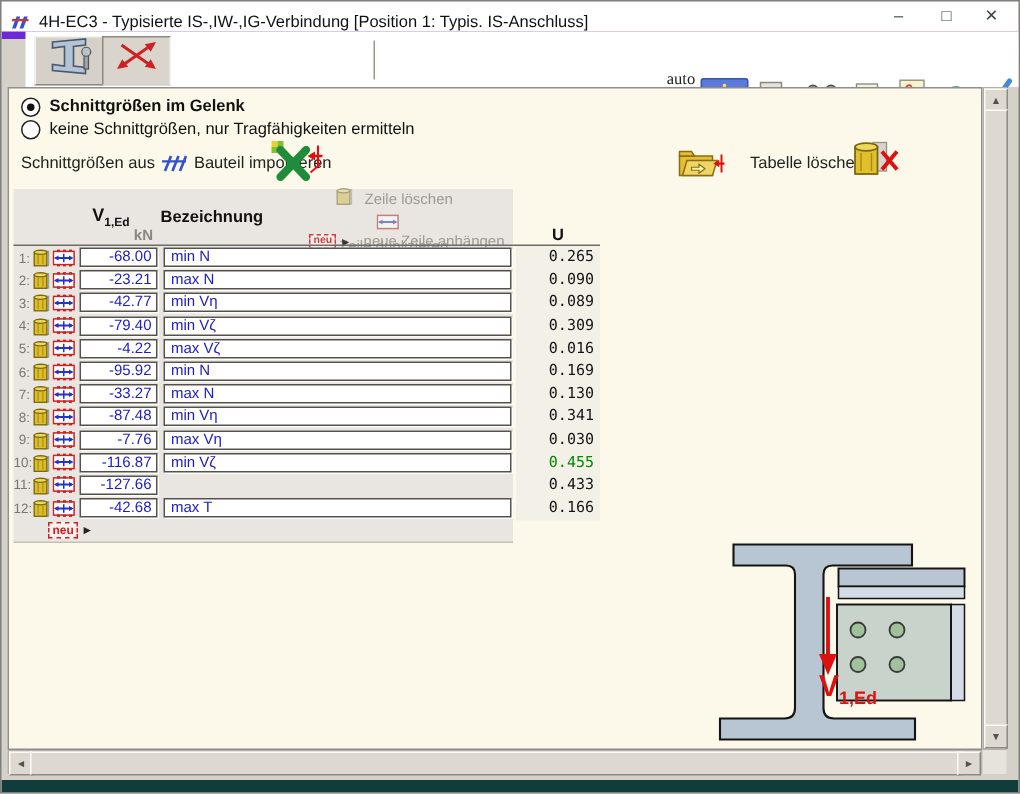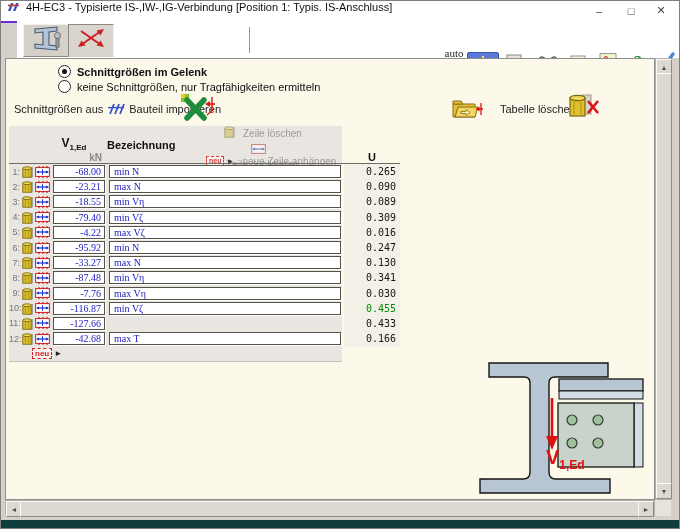--- a/index.html
+++ b/index.html
@@ -1,19 +1,19 @@
 <!DOCTYPE html>
 <html><head>
 <meta charset="utf-8">
 <style>
   html,body{margin:0;padding:0;background:#9aa0a0;font-family:"Liberation Sans",sans-serif;}
   #window{position:relative;width:678px;height:527px;border:1px solid #7f7f7f;background:#d5d1c9;overflow:hidden;}
 
   
-  #titlebar{position:absolute;left:0;top:0;width:100%;height:20px;background:#ffffff;border-bottom:2px solid #6d28d9;display:flex;align-items:flex-start;}
+  #titlebar{position:absolute;left:0;top:0;width:100%;height:20px;background:#ffffff;border-bottom:5px solid #6d28d9;display:flex;align-items:flex-end;}
   #titlebar .app-icon{margin-left:5px;display:inline-flex;}
   #titlebar .title{margin-left:6px;font-size:11px;color:#111;white-space:nowrap;}
   .winbtn{position:absolute;top:1px;width:20px;height:17px;display:flex;align-items:center;justify-content:center;font-size:11px;color:#444;}
   #btn-min{left:588px;} #btn-max{left:620px;} #btn-close{left:650px;}
 
   
   #toolbar{position:absolute;left:16px;top:20px;width:100%;height:37px;background:#ffffff;text-align:center;}
   .tab{position:absolute;top:3px;width:44px;height:31px;background:#d5d1c9;border:1px solid;border-color:#f4f2ee #8e8a82 #8e8a82 #f4f2ee;display:flex;align-items:center;justify-content:center;}
   #tab-forces{border-color:#8e8a82 #f4f2ee #d5d1c9 #8e8a82;background:#d9d5cd;}
   #tab-beam{left:6px;} #tab-forces{left:51px;}
@@ -26,21 +26,21 @@
   .auto-str{width:14px;height:13px;border:1px solid #8d897f;background:repeating-linear-gradient(90deg,#9a978e 0 2px,#eceae4 2px 4px);}
   #tb-ec{left:450px;top:31px;width:30px;height:24px;background:#5b79d8;border:1px solid #3a55a8;border-radius:2px;}
   #tb-copy{left:488px;top:32px;} #tb-find{left:518px;top:33px;} #tb-print{left:548px;top:33px;}
   #tb-preview{left:580px;top:31px;} #tb-help{left:610px;top:29px;width:22px;height:26px;} #tb-ok{left:634px;top:30px;}
   .help-q{font-family:"Liberation Serif",serif;font-size:18px;font-weight:bold;color:#1c8a3c;}
 
   
   #content{position:absolute;left:4px;top:57px;width:648px;height:440px;background:#fcf8ea;border:1px solid #8f8f8f;}
   .abs{position:absolute;}
 
-  .radio-row{position:absolute;left:8px;display:flex;align-items:center;height:13px;margin-left:44px;}
+  .radio-row{position:absolute;left:8px;display:flex;height:13px;}
   .radio{width:11px;height:11px;border:1px solid #222;border-radius:50%;background:#fff;display:inline-flex;align-items:center;justify-content:center;}
   .radio .dot{width:5px;height:5px;border-radius:50%;background:transparent;}
   .radio.sel .dot{background:#111;}
   .radio-label{margin-left:6px;font-size:11px;color:#111;}
   #radio-0{top:6px;} #radio-0 .radio-label{font-weight:bold;}
   #radio-1{top:21px;}
 
   .imp-label{position:absolute;font-size:11px;color:#222;top:44px;display:flex;align-items:center;white-space:nowrap;}
   .icon-btn{position:absolute;display:inline-flex;}
 
@@ -57,21 +57,21 @@
   .leg-item .leg-label{font-size:10px;color:#9a9a94;margin-left:8px;}
   #leg-0{left:218px;top:68px;} #leg-1{left:212px;top:82px;flex-direction:column;} #leg-2{left:200px;top:96px;}
   .dim{opacity:.55;filter:grayscale(.3);}
   .dim2{opacity:.85;}
 
   
   #rows{position:absolute;left:3px;top:104px;width:391px;border-top:1px solid #6f6b64;}
   .trow{height:15.2px;display:flex;align-items:center;}
   .rnum{width:11px;font-size:9px;color:#7a766f;text-align:right;flex:none;}
   .ricon{margin-left:2px;flex:none;display:inline-flex;}
-  .field{background:#fff;border:1px solid #55524c;box-shadow:1px 1px 0 rgba(255,255,255,.9);height:11px;line-height:11px;font-family:Liberation Serif, serif;font-size:10px;color:#2020c0;flex:none;}
+  .field{background:#fff;border:1px solid #55524c;box-shadow:1px 1px 0 rgba(255,255,255,.9);height:11px;line-height:11px;font-family:Liberation Sans, sans-serif;font-size:10px;color:#2020c0;flex:none;}
   .fval{margin-left:3px;width:47px;text-align:right;padding-right:3px;}
   .fdesc{margin-left:4px;width:226px;padding-left:4px;}
   .ucell{margin-left:auto;width:50px;text-align:right;padding-right:4px;font-family:"DejaVu Sans Mono",monospace;font-size:10px;color:#141414;flex:none;}
   .u-hi{color:#008a00;}
 
   .neu-btn{position:absolute;left:26px;top:289px;display:inline-flex;align-items:center;}
   .neu-box{border:1px dashed #cc2222;color:#cc2222;font-size:8px;font-weight:bold;line-height:9px;padding:0 2px;background:#fdf2f0;}
   .neu-arrow{font-size:8px;color:#222;margin-left:2px;}
   .neu-mini .neu-box{font-size:7px;line-height:8px;}
 
@@ -392,21 +392,21 @@
               <rect x="11" y="0.4" width="2" height="1.6" fill="#cc2222"></rect>
             <rect x="3" y="10" width="2" height="1.6" fill="#cc2222"></rect>
               <rect x="7" y="10" width="2" height="1.6" fill="#cc2222"></rect>
               <rect x="11" y="10" width="2" height="1.6" fill="#cc2222"></rect>
             <line x1="2" y1="6" x2="13" y2="6" stroke="#2233cc" stroke-width="1.2"></line>
             <polygon points="1,6 4,4.4 4,7.6" fill="#2233cc"></polygon>
               <polygon points="14,6 11,4.4 11,7.6" fill="#2233cc"></polygon>
             <line x1="7.5" y1="3.2" x2="7.5" y2="8.8" stroke="#2233cc" stroke-width="1"></line>
           </svg>
         </span>
-        <span class="field fval">-18.55</span>
+        <span class="field fval">-42.77</span>
         <span class="field fdesc">min Vη</span>
         <span class="ucell">0.089</span>
       </div>
 
       <div class="trow">
         <span class="rnum">4:</span>
         <span class="ricon">
           <svg width="11" height="13" viewBox="0 0 11 13">
             <rect x="6.5" y="2.5" width="4" height="9.5" fill="#c9c6bf" stroke="#98948c" stroke-width="0.8"></rect>
             <rect x="0.8" y="3.2" width="8.4" height="9" fill="#dcbe2a" stroke="#7c680e" stroke-width="0.9"></rect>
@@ -487,21 +487,21 @@
               <rect x="7" y="10" width="2" height="1.6" fill="#cc2222"></rect>
               <rect x="11" y="10" width="2" height="1.6" fill="#cc2222"></rect>
             <line x1="2" y1="6" x2="13" y2="6" stroke="#2233cc" stroke-width="1.2"></line>
             <polygon points="1,6 4,4.4 4,7.6" fill="#2233cc"></polygon>
               <polygon points="14,6 11,4.4 11,7.6" fill="#2233cc"></polygon>
             <line x1="7.5" y1="3.2" x2="7.5" y2="8.8" stroke="#2233cc" stroke-width="1"></line>
           </svg>
         </span>
         <span class="field fval">-95.92</span>
         <span class="field fdesc">min N</span>
-        <span class="ucell">0.247</span>
+        <span class="ucell">0.169</span>
       </div>
 
       <div class="trow">
         <span class="rnum">7:</span>
         <span class="ricon">
           <svg width="11" height="13" viewBox="0 0 11 13">
             <rect x="6.5" y="2.5" width="4" height="9.5" fill="#c9c6bf" stroke="#98948c" stroke-width="0.8"></rect>
             <rect x="0.8" y="3.2" width="8.4" height="9" fill="#dcbe2a" stroke="#7c680e" stroke-width="0.9"></rect>
             <ellipse cx="5" cy="3.2" rx="4.2" ry="1.4" fill="#efd95c" stroke="#7c680e" stroke-width="0.9"></ellipse>
             <line x1="3.4" y1="5" x2="3.4" y2="11" stroke="#a88f14" stroke-width="0.8"></line>

